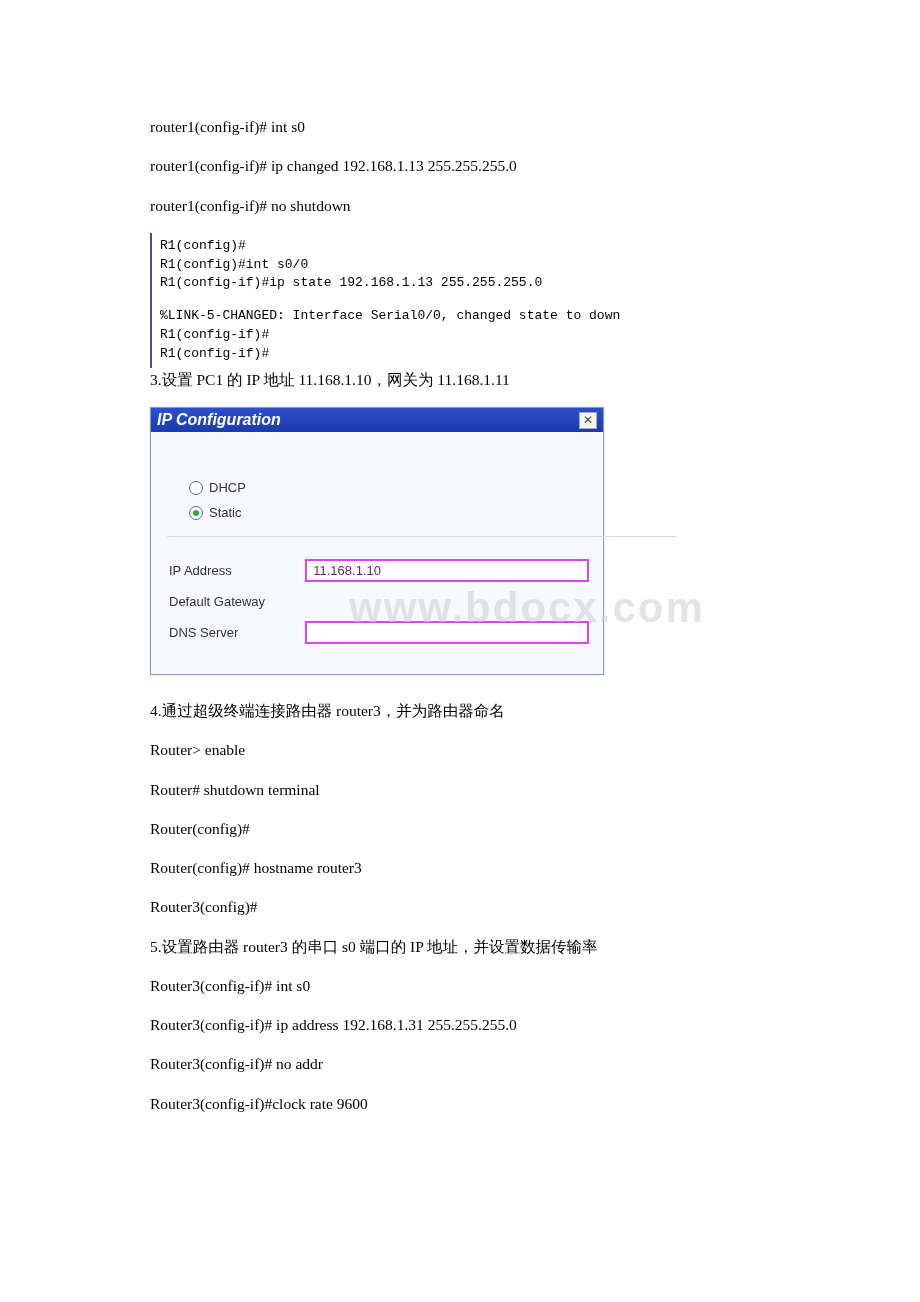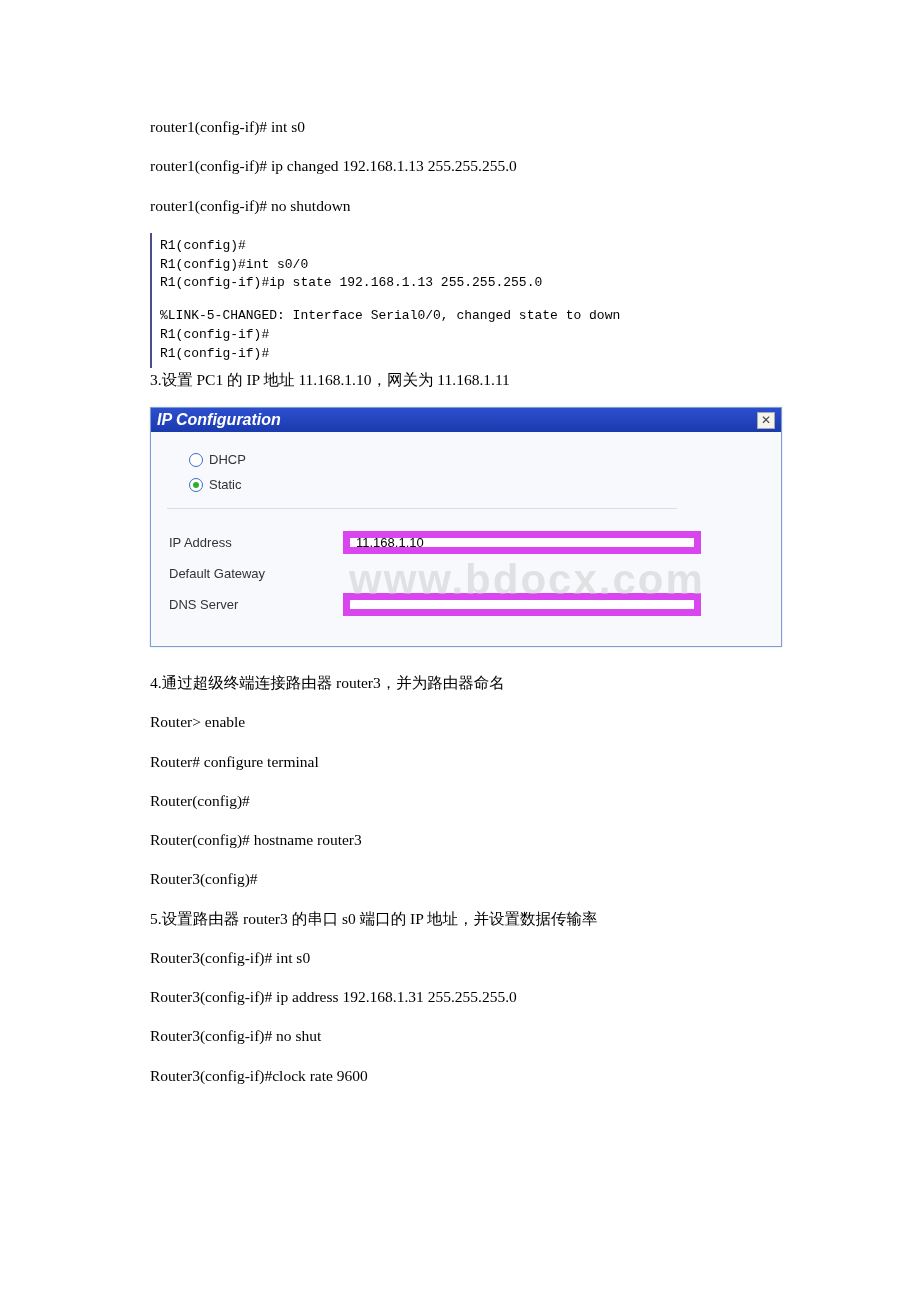--- a/index.html
+++ b/index.html
@@ -22,21 +22,21 @@
       padding: 4px 0 4px 8px;
       font-family: "Courier New", monospace;
       font-size: 13px;
       line-height: 1.45;
     }
     .terminal-block .spacer { height: 14px; }
     .cjk { font-family: "SimSun", serif; }
 
     
     .ipconfig-window {
-      width: 632px;
+      width: 454px;
       border: 1px solid #7a9fd6;
       background: #f7f9fc;
       margin-bottom: 24px;
       font-family: Verdana, Tahoma, sans-serif;
       box-shadow: 0 0 2px rgba(0,0,0,0.15);
     }
     .ipconfig-titlebar {
       background: linear-gradient(#2d4fcf, #1a3aad);
       color: #fff;
       padding: 3px 6px;
@@ -63,20 +63,21 @@
       line-height: 1;
       cursor: pointer;
       font-family: Arial, sans-serif;
     }
     .ipconfig-body {
       padding: 20px 14px 18px 18px;
     }
     .radio-group {
       margin-left: 20px;
       margin-bottom: 16px;
+      margin-top: 28px;
     }
     .radio-row {
       display: flex;
       align-items: center;
       margin-bottom: 10px;
       gap: 6px;
     }
     .radio {
       width: 14px;
       height: 14px;
@@ -111,26 +112,26 @@
       margin-bottom: 12px;
     }
     .field-label {
       width: 174px;
       font-size: 13px;
       color: #333;
     }
     .field-input {
       width: 358px;
       height: 23px;
-      border: 7px solid #d946ef;
+      border: 2px solid #d946ef;
       background: #fff;
       font-size: 13px;
       padding: 2px 6px;
       font-family: Verdana, Tahoma, sans-serif;
-      color: #000000;
+      color: #701a75;
     }
     .watermark-wrap { position: relative; }
     .watermark {
       position: absolute;
       left: 180px;
       top: -10px;
       font-size: 42px;
       letter-spacing: 2px;
       color: #cfcfcf;
       font-weight: 600;
@@ -189,21 +190,21 @@
     </div>
     <div class="field-row">
       <span class="field-label">DNS Server</span>
       <input class="field-input" value="" style="">
     </div>
   </div>
 </div>
 
 <div class="text-line cjk">4.通过超级终端连接路由器 router3，并为路由器命名</div>
 <div class="text-line">Router&gt; enable</div>
-<div class="text-line">Router# configure terminal</div>
+<div class="text-line">Router# shutdown terminal</div>
 <div class="text-line">Router(config)#</div>
 <div class="text-line">Router(config)# hostname router3</div>
 <div class="text-line">Router3(config)#</div>
 <div class="text-line cjk">5.设置路由器 router3 的串口 s0 端口的 IP 地址，并设置数据传输率</div>
 <div class="text-line">Router3(config-if)# int s0</div>
 <div class="text-line">Router3(config-if)# ip address 192.168.1.31 255.255.255.0</div>
-<div class="text-line">Router3(config-if)# no shut</div>
+<div class="text-line">Router3(config-if)# no addr</div>
 <div class="text-line">Router3(config-if)#clock rate 9600</div>
 
 </body></html>

